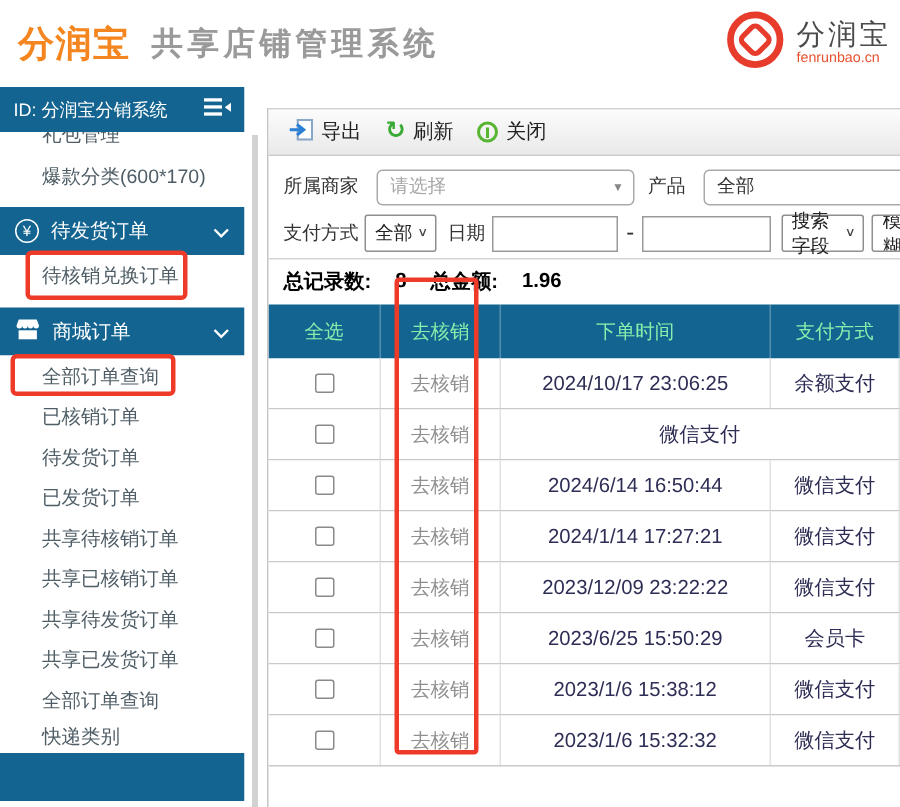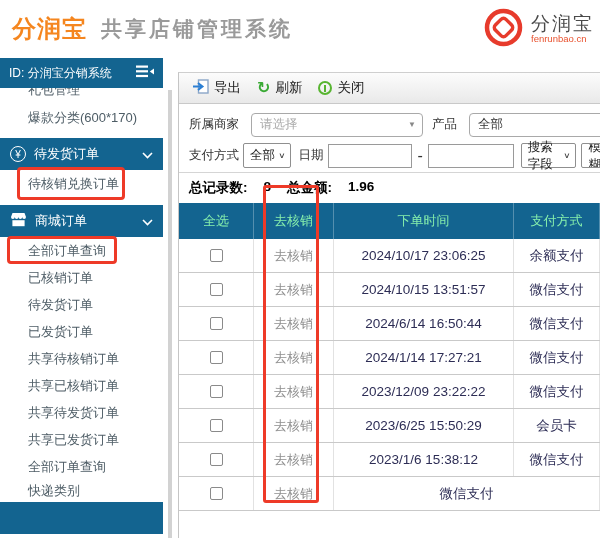--- a/index.html
+++ b/index.html
@@ -267,21 +267,20 @@
       <span class="gc c3 cell-time">2024/10/17 23:06:25</span>
       <span class="gc c4 cell-pay">余额支付</span>
     </div>
     <div class="gr gb">
       <span class="gc c1">
           <input type="checkbox" class="cb" style="">
         </span>
       <span class="gc c2">
           <span class="verify-link">去核销</span>
         </span>
-      <span class="gc c3 cell-time">2024/10/15 13:51:57</span>
       <span class="gc c4 cell-pay">微信支付</span>
     </div>
     <div class="gr gb">
       <span class="gc c1">
           <input type="checkbox" class="cb" style="">
         </span>
       <span class="gc c2">
           <span class="verify-link">去核销</span>
         </span>
       <span class="gc c3 cell-time">2024/6/14 16:50:44</span>
@@ -327,18 +326,19 @@
       <span class="gc c3 cell-time">2023/1/6 15:38:12</span>
       <span class="gc c4 cell-pay">微信支付</span>
     </div>
     <div class="gr gb">
       <span class="gc c1">
           <input type="checkbox" class="cb" style="">
         </span>
       <span class="gc c2">
           <span class="verify-link">去核销</span>
         </span>
+      <span class="gc c3 cell-time">2023/1/6 15:32:32</span>
       <span class="gc c4 cell-pay">微信支付</span>
     </div>
   </div>
 
   <div class="redbox-col"></div>
 </div>
 
 </body></html>

